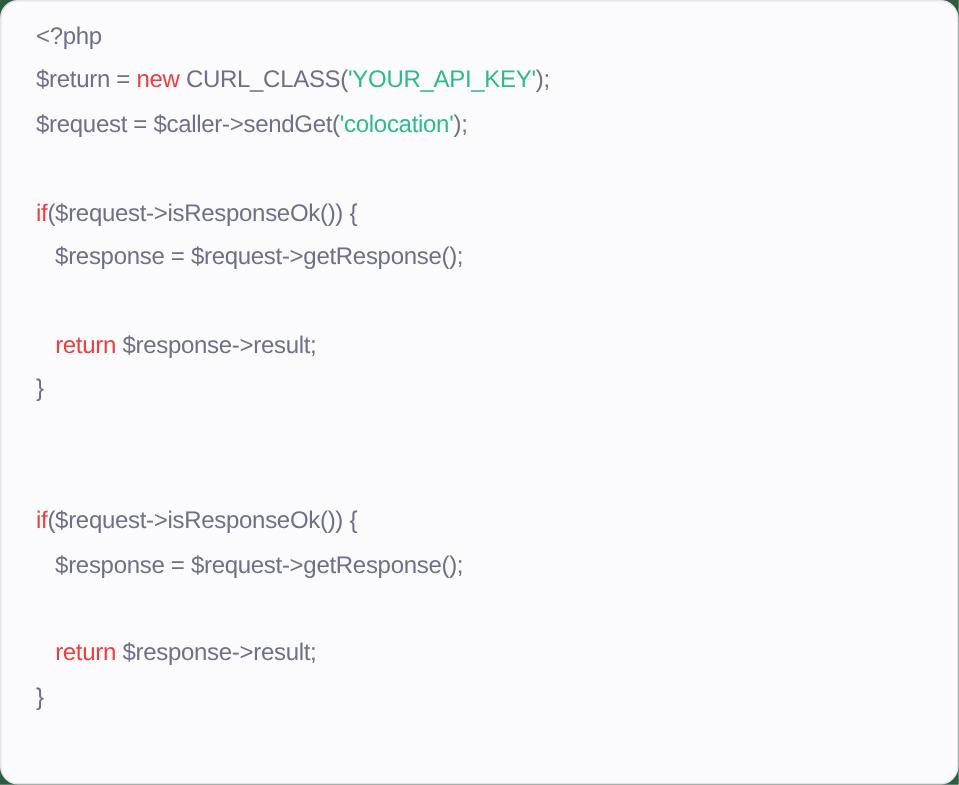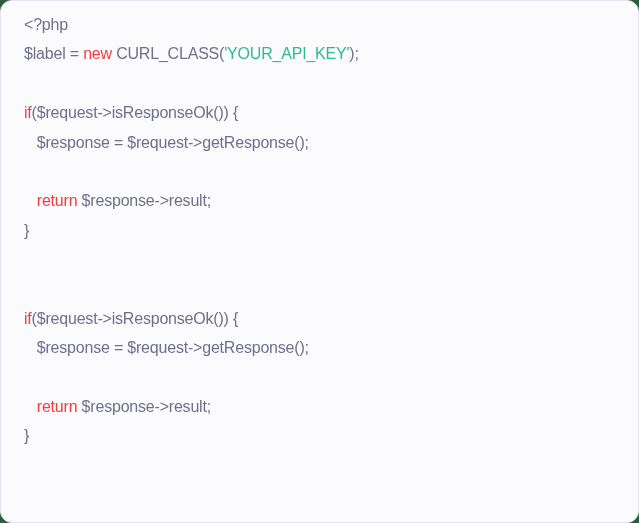--- a/index.html
+++ b/index.html
@@ -40,22 +40,23 @@
   .tok-string  { color: var(--tok-string); }
 </style>
 </head>
 <body>
 
 <div class="code-card">
   <div class="code-block">
 
     <div class="code-line"><span class="tok-base">&lt;?php</span></div>
 
-    <div class="code-line"><span class="tok-base">$label = </span><span class="tok-keyword">new</span><span class="tok-base"> CURL_CLASS(</span><span class="tok-string">'YOUR_API_KEY'</span><span class="tok-base">);</span></div>
+    <div class="code-line"><span class="tok-base">$return = </span><span class="tok-keyword">new</span><span class="tok-base"> CURL_CLASS(</span><span class="tok-string">'YOUR_API_KEY'</span><span class="tok-base">);</span></div>
 
+    <div class="code-line"><span class="tok-base">$request = $caller-&gt;sendGet(</span><span class="tok-string">'colocation'</span><span class="tok-base">);</span></div>
 
     <div class="code-line"></div>
 
     <div class="code-line"><span class="tok-keyword">if</span><span class="tok-base">($request-&gt;isResponseOk()) {</span></div>
 
     <div class="code-line"><span class="tok-base">   $response = $request-&gt;getResponse();</span></div>
 
     <div class="code-line"></div>
 
     <div class="code-line"><span class="tok-base">   </span><span class="tok-keyword">return</span><span class="tok-base"> $response-&gt;result;</span></div>

